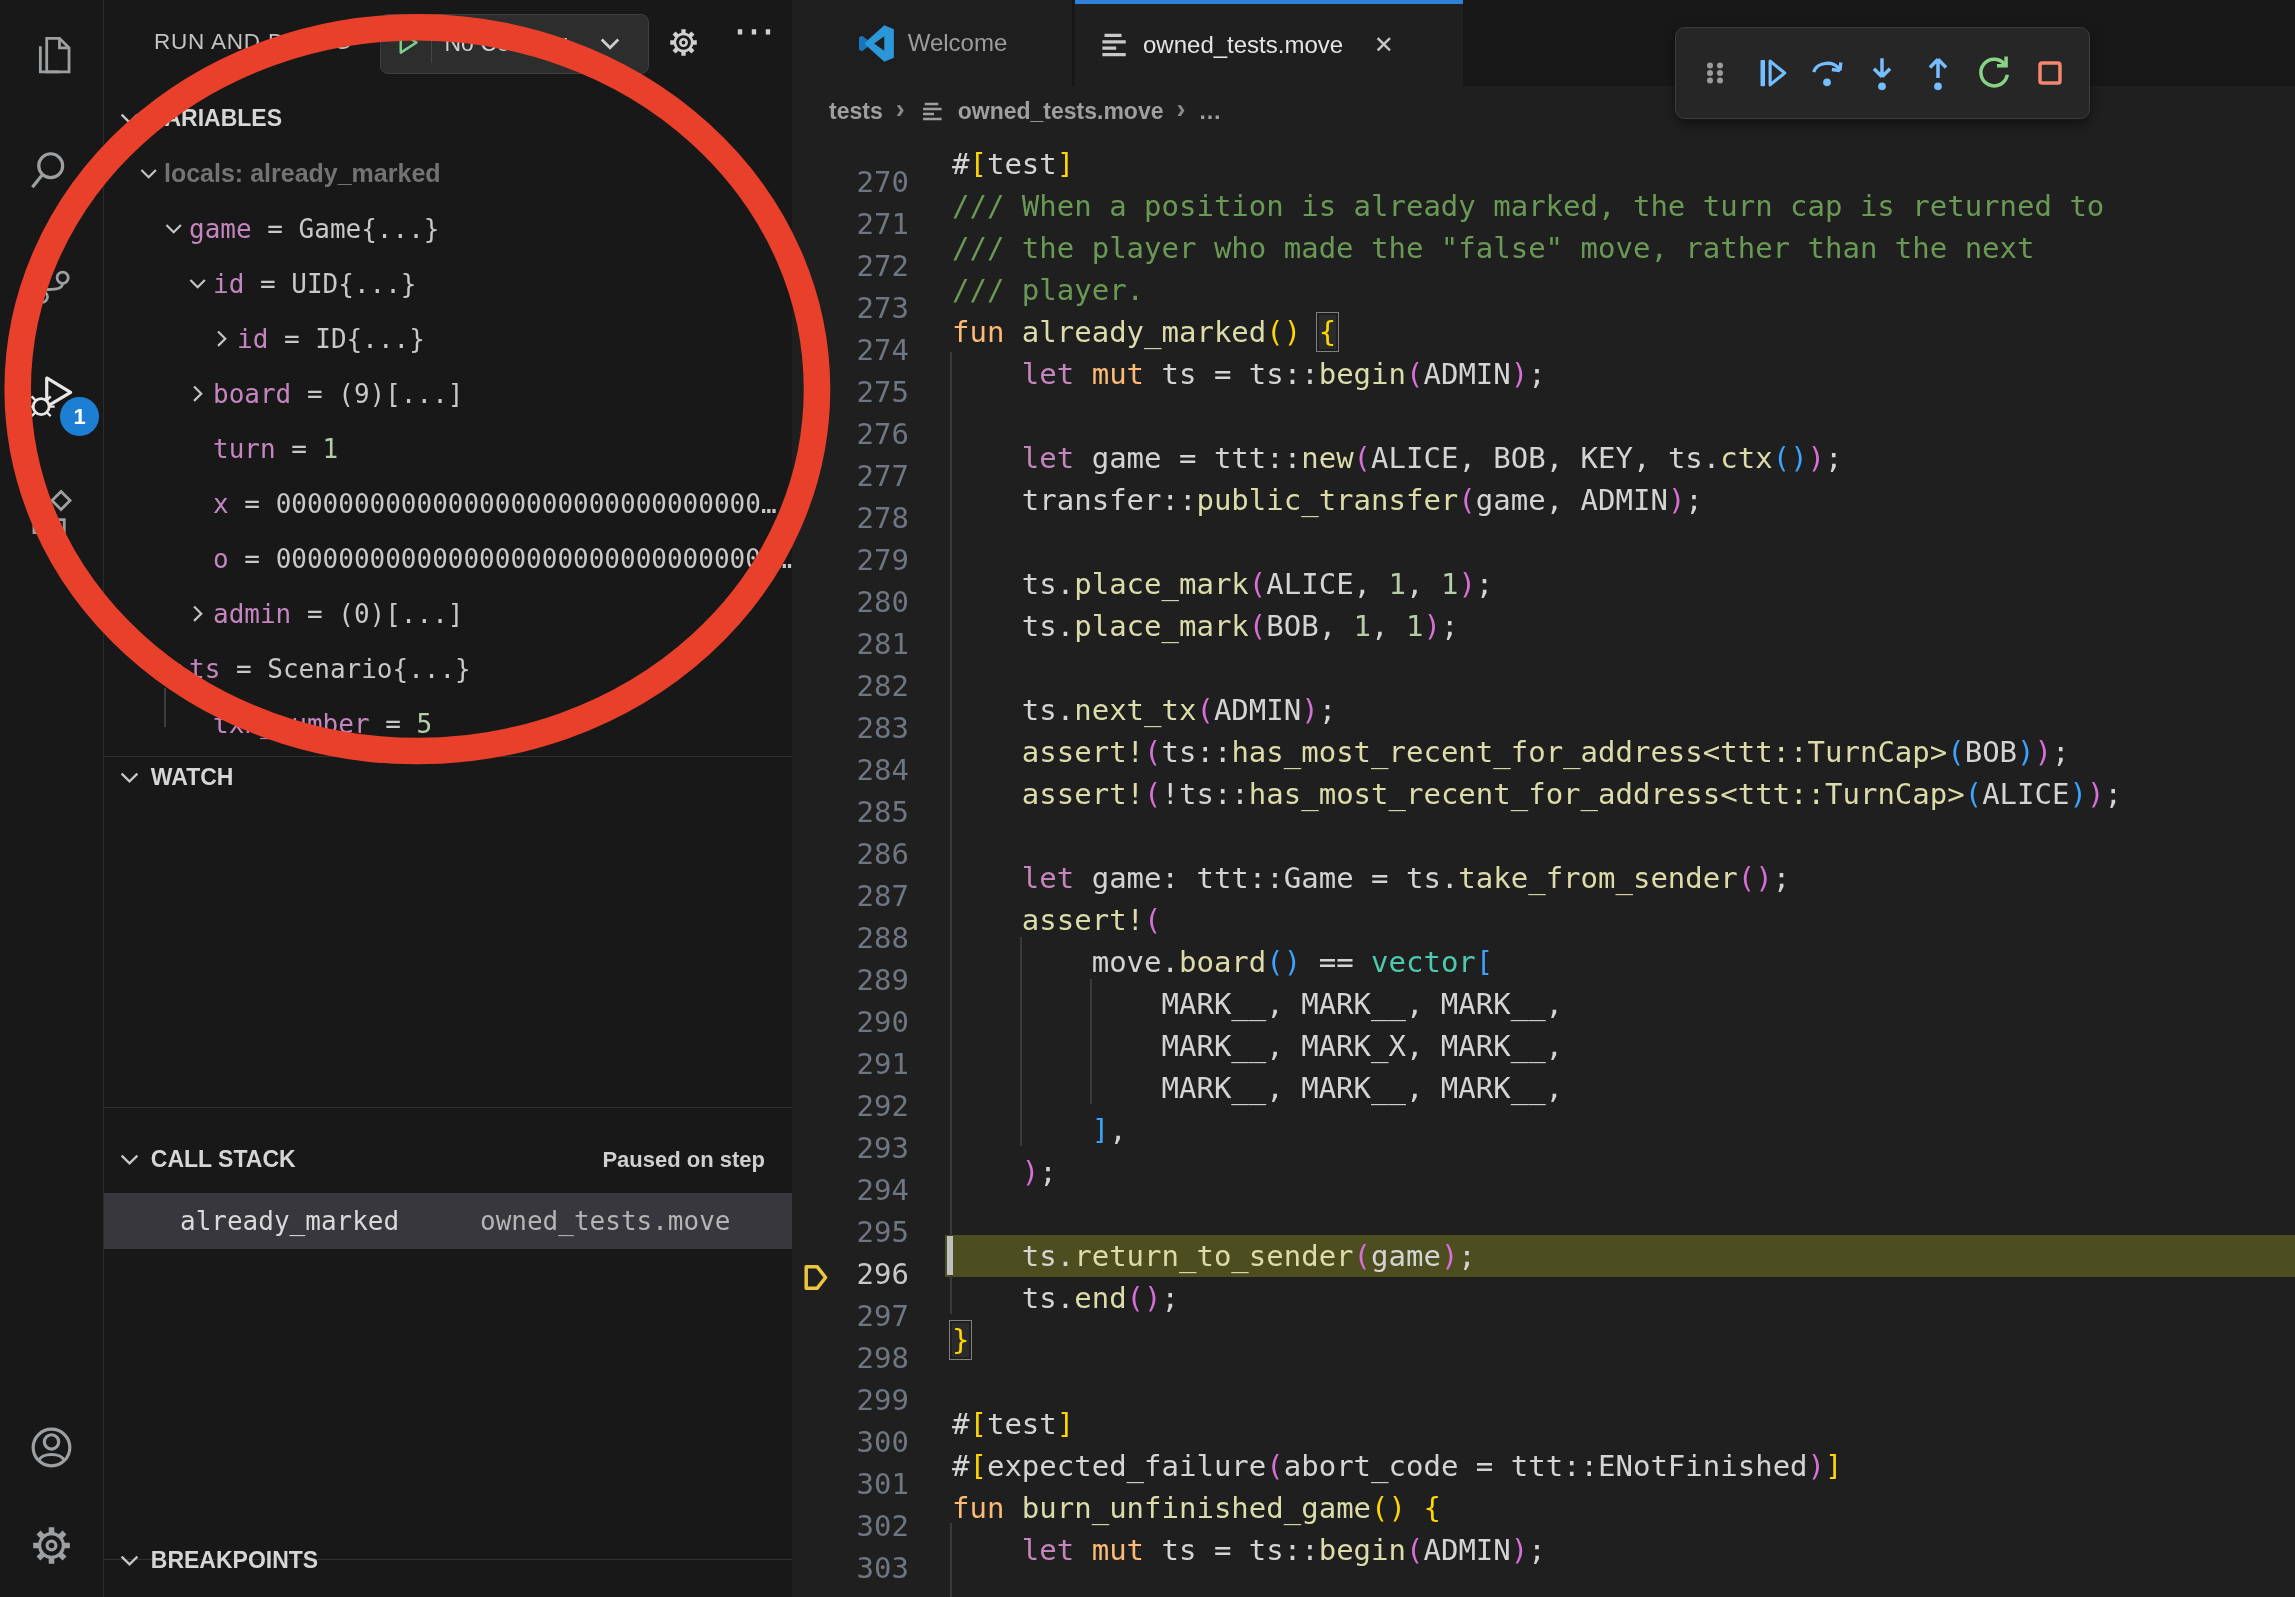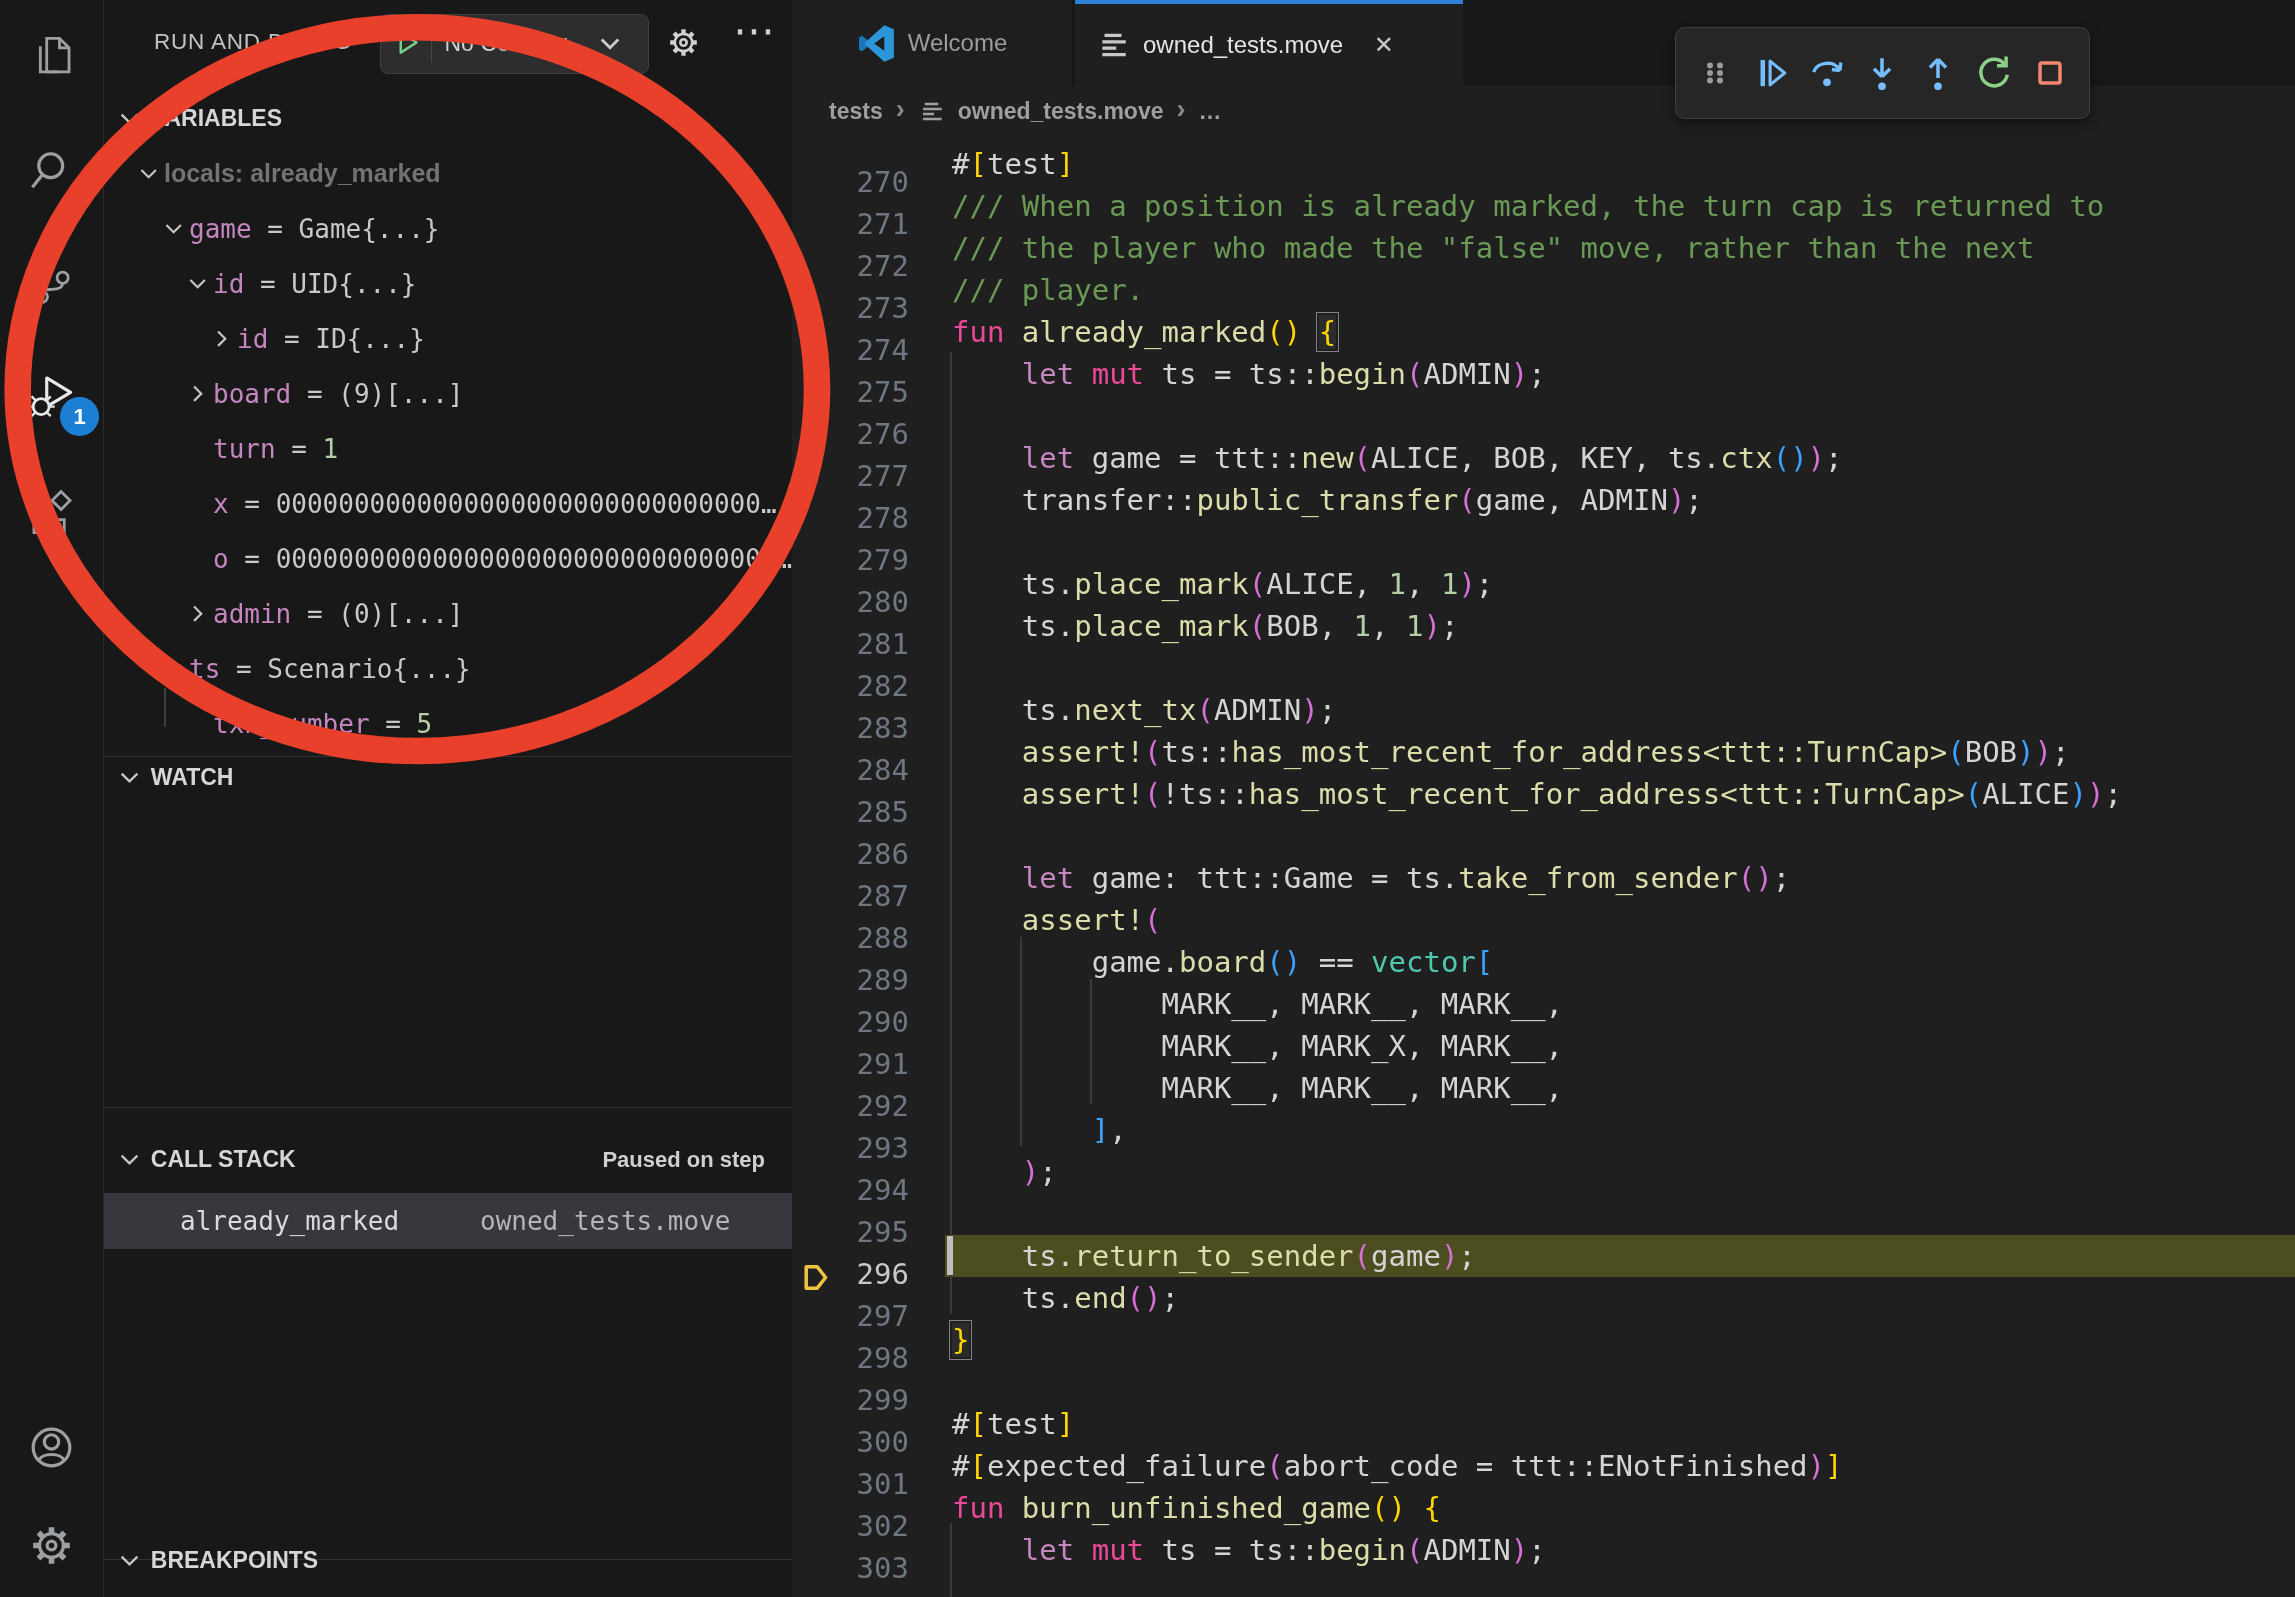--- a/index.html
+++ b/index.html
@@ -73,21 +73,21 @@
           color:#6e7681;position:relative;z-index:2;margin-top:36px;}
   .ctext{padding-left:43px;white-space:pre;position:relative;z-index:2;}
   .code-line.hl::before{content:'';position:absolute;left:153px;right:0;top:0;bottom:0;
                         background:#4c4e1f;z-index:0;}
   .code-line.hl .gutter{color:#c8c8c8;}
   .hl-bar{position:absolute;left:155px;top:1.6px;bottom:1.6px;width:5.6px;background:#bfbfbf;z-index:1;}
   .stack-marker{position:absolute;left:8px;top:5.6px;}
   .indent-guide{position:absolute;width:1.6px;background:#393939;z-index:1;}
 
   .tk-pl{color:#d4d4d4}.tk-cm{color:#6a9955}.tk-fn{color:#dcdcaa}.tk-kw1{color:#c586c0}
-  .tk-kw2{color:#ec4899}.tk-num{color:#b5cea8}.tk-ty{color:#4ec9b0}
+  .tk-kw2{color:#fdba74}.tk-num{color:#b5cea8}.tk-ty{color:#4ec9b0}
   .tk-b1{color:#ffd602}.tk-b2{color:#d670d6}.tk-b3{color:#3ba3ff}
   .tk-match{outline:1.6px solid #808080;outline-offset:2.4px;background:rgba(130,130,130,.12);}
 
   
   .dbg-toolbar{position:absolute;left:1675px;top:27px;width:415px;height:92px;background:#262627;
                border:0.8px solid #3e3e3e;border-radius:9.7px;display:flex;align-items:center;
                justify-content:space-around;padding:0 11.3px;box-sizing:border-box;z-index:10;
                box-shadow:0 4.8px 11.3px rgba(0,0,0,.45);}
   .dbg-btn{width:45px;height:45px;display:flex;align-items:center;justify-content:center;}
 
@@ -428,21 +428,21 @@
         <div class="code-line">
           <span class="gutter">287</span>
           <span class="ctext"><span class="tk-pl">    </span><span class="tk-kw1">let</span><span class="tk-pl"> game: ttt::Game = ts.</span><span class="tk-fn">take_from_sender</span><span class="tk-b2">()</span><span class="tk-pl">;</span></span>
         </div>
         <div class="code-line">
           <span class="gutter">288</span>
           <span class="ctext"><span class="tk-pl">    </span><span class="tk-fn">assert!</span><span class="tk-b2">(</span></span>
         </div>
         <div class="code-line">
           <span class="gutter">289</span>
-          <span class="ctext"><span class="tk-pl">        game.</span><span class="tk-fn">board</span><span class="tk-b3">()</span><span class="tk-pl"> == </span><span class="tk-ty">vector</span><span class="tk-b3">[</span></span>
+          <span class="ctext"><span class="tk-pl">        move.</span><span class="tk-fn">board</span><span class="tk-b3">()</span><span class="tk-pl"> == </span><span class="tk-ty">vector</span><span class="tk-b3">[</span></span>
         </div>
         <div class="code-line">
           <span class="gutter">290</span>
           <span class="ctext"><span class="tk-pl">            MARK__, MARK__, MARK__,</span></span>
         </div>
         <div class="code-line">
           <span class="gutter">291</span>
           <span class="ctext"><span class="tk-pl">            MARK__, MARK_X, MARK__,</span></span>
         </div>
         <div class="code-line">

